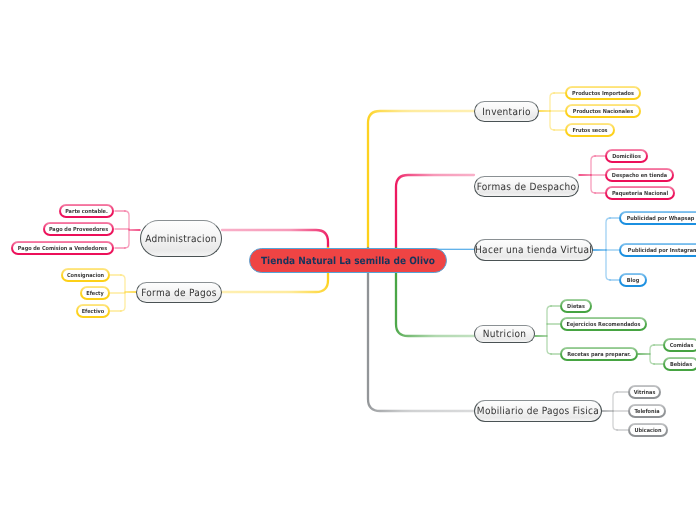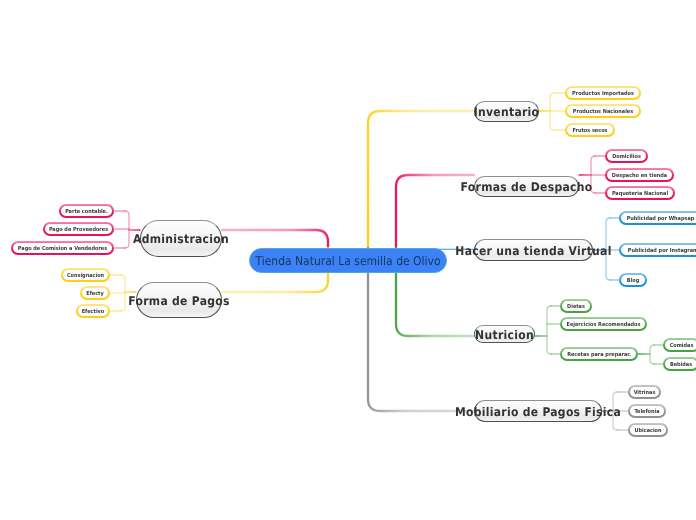--- a/index.html
+++ b/index.html
@@ -3,25 +3,25 @@
 <meta charset="utf-8">
 <title>Mind Map</title>
 <style>
   html,body{margin:0;padding:0;}
   body{width:696px;height:520px;background:#ffffff;overflow:hidden;
        font-family:"DejaVu Sans",sans-serif;-webkit-font-smoothing:antialiased;text-rendering:geometricPrecision;}
   #map{position:relative;width:696px;height:520px;}
   svg.links{position:absolute;left:0;top:0;width:696px;height:520px;}
   .node{position:absolute;box-sizing:border-box;display:flex;align-items:center;
         justify-content:center;white-space:nowrap;line-height:normal;}
-  .root{background:#3b82f6;border:1.5px solid #55a5d8;border-radius:13px;
-        color:#16355c;font-weight:normal;font-size:12px;font-stretch:condensed;}
+  .root{background:#ef4444;border:1.5px solid #55a5d8;border-radius:13px;
+        color:#16355c;font-weight:bold;font-size:10px;font-stretch:condensed;}
   .lvl1{background:linear-gradient(180deg,#fdfdfd 0%,#f7f7f7 35%,#e9e9e9 82%,#f4f4f4 100%);
         border:1.6px solid #4a5254;border-top-color:#8a9093;border-radius:999px;
-        color:#333333;font-weight:bold;font-size:12px;font-stretch:condensed;letter-spacing:.3px;}
+        color:#333333;font-weight:normal;font-size:10px;font-stretch:condensed;letter-spacing:.3px;}
   .leaf{border-radius:999px;color:#3a3a3a;
         font-size:5.5px;font-weight:bold;font-stretch:condensed;}
   .leaf .inner{position:absolute;left:1.6px;top:1.6px;right:1.6px;bottom:1.6px;
         background:#fff;border-radius:999px;}
   .leaf span{position:relative;z-index:2;top:0.8px;}
   .lvl1 span,.root span{position:relative;top:0.6px;}
 </style>
 </head>
 <body>
 
@@ -381,21 +381,21 @@
         <span>Parte contable.</span>
       </div>
       <div class="node leaf" style="left: 43px; top: 222px; width: 71px; height: 14px; background: linear-gradient(rgb(246, 140, 175) 0%, rgb(242, 87, 139) 22%, rgb(236, 20, 92) 62%, rgb(236, 15, 89) 100%);">
         <div class="inner"></div>
         <span>Pago de Proveedores</span>
       </div>
       <div class="node leaf" style="left: 11px; top: 241px; width: 103px; height: 14px; background: linear-gradient(rgb(246, 140, 175) 0%, rgb(242, 87, 139) 22%, rgb(236, 20, 92) 62%, rgb(236, 15, 89) 100%);">
         <div class="inner"></div>
         <span>Pago de Comision a Vendedores</span>
       </div>
-      <div class="node lvl1" style="left: 136px; top: 282px; width: 86px; height: 36px;">
+      <div class="node lvl1" style="left: 136px; top: 282px; width: 86px; height: 21px;">
         <span>Forma de Pagos</span>
       </div>
       <div class="node leaf" style="left: 61px; top: 268px; width: 49px; height: 14px; background: linear-gradient(rgb(254, 232, 144) 0%, rgb(254, 222, 93) 22%, rgb(253, 209, 28) 62%, rgb(253, 208, 23) 100%);">
         <div class="inner"></div>
         <span>Consignacion</span>
       </div>
       <div class="node leaf" style="left: 80px; top: 286px; width: 30px; height: 14px; background: linear-gradient(rgb(254, 232, 144) 0%, rgb(254, 222, 93) 22%, rgb(253, 209, 28) 62%, rgb(253, 208, 23) 100%);">
         <div class="inner"></div>
         <span>Efecty</span>
       </div>

